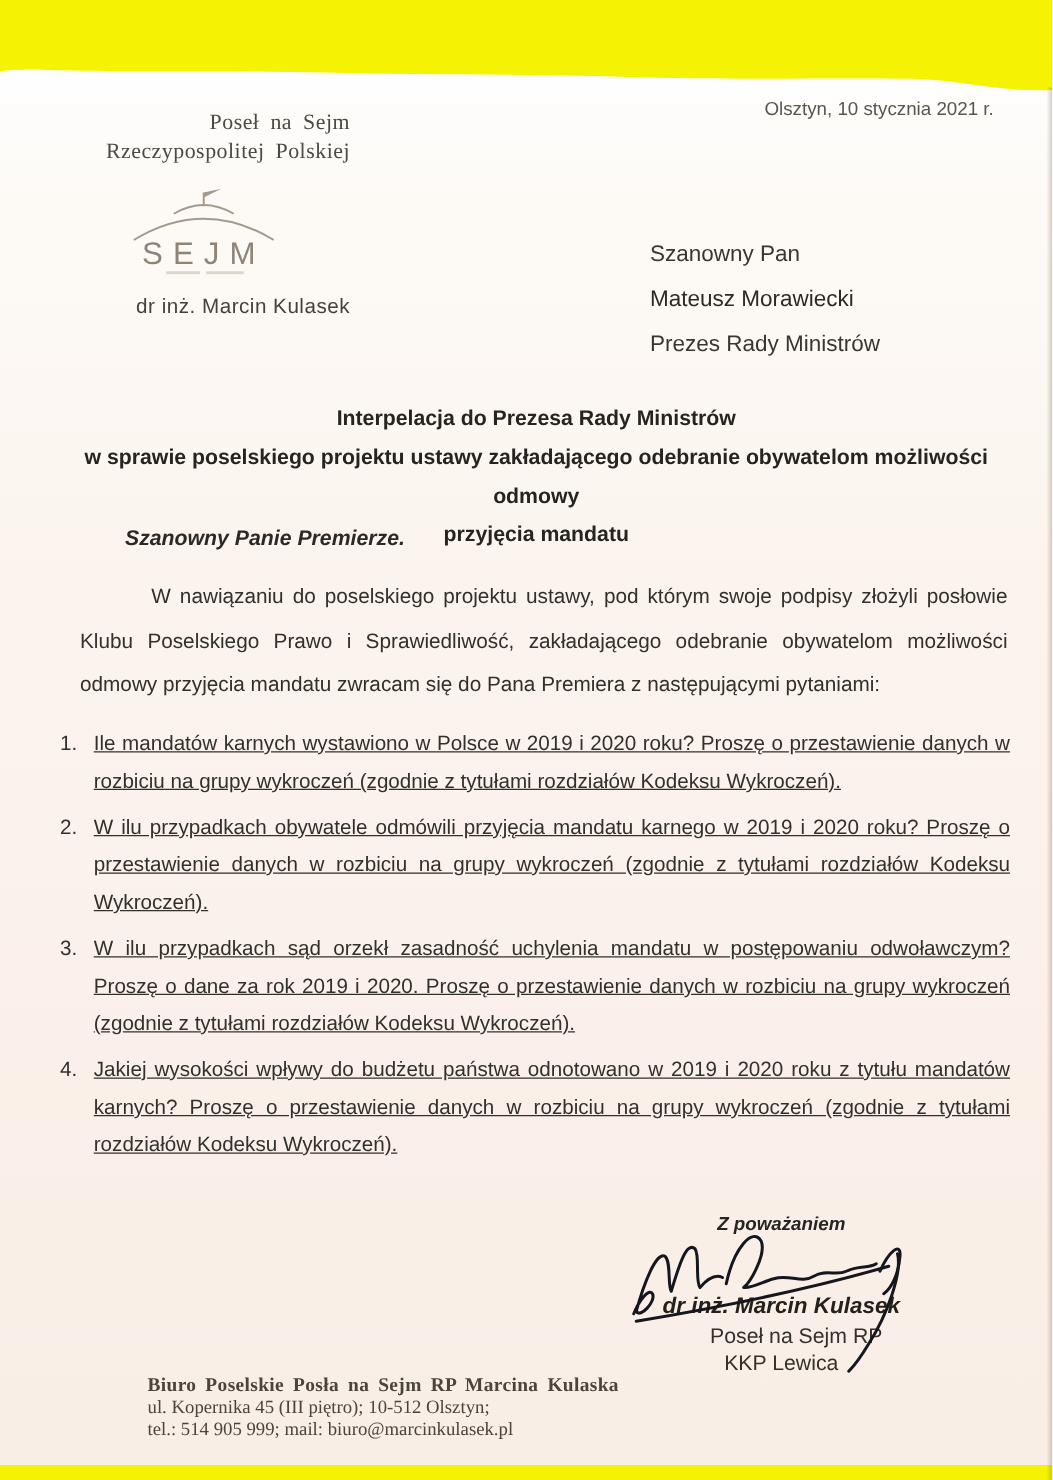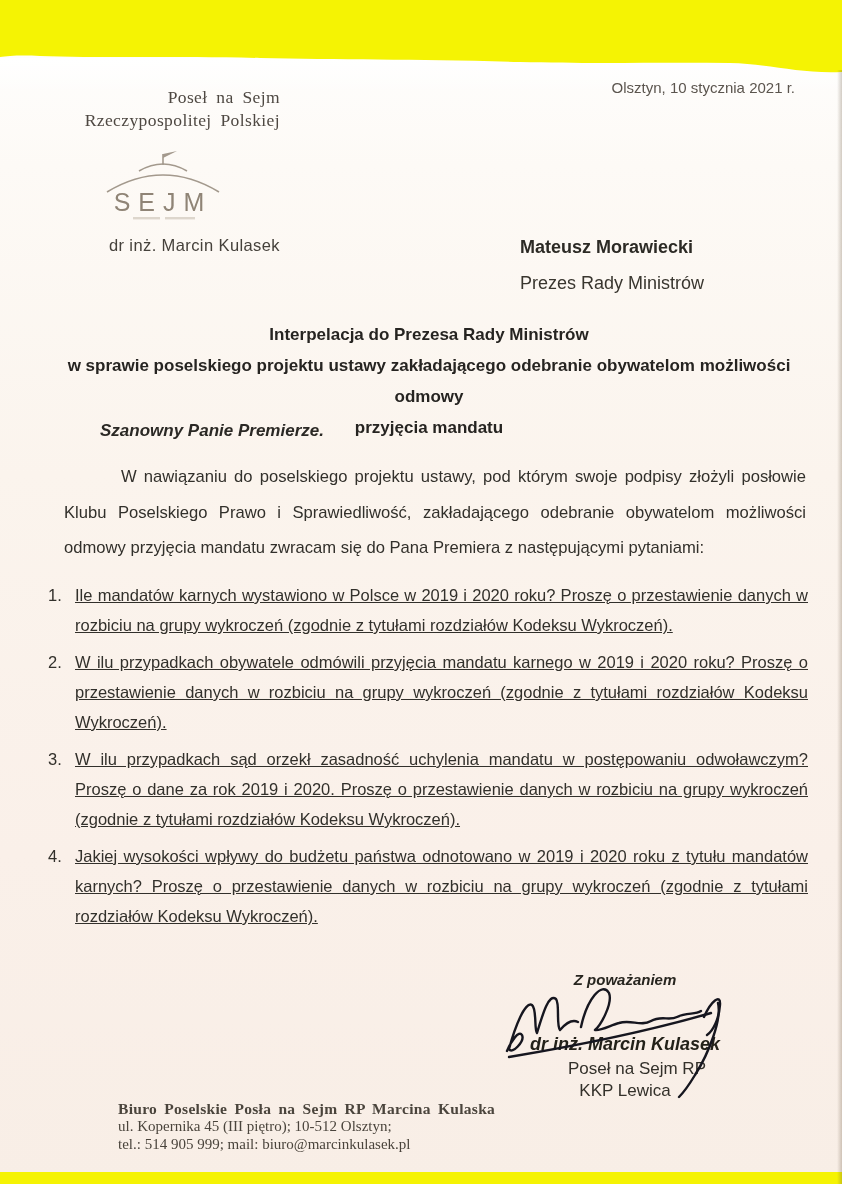--- a/index.html
+++ b/index.html
@@ -22,21 +22,21 @@
   .letterhead { position:absolute; left:46px; top:86px; width:234px; text-align:right; z-index:2; }
   .lh-office { font-family:"Liberation Serif","DejaVu Serif",serif; font-size:17.5px;
     line-height:23px; color:#4e4842; letter-spacing:0.4px; word-spacing:4px; }
   .sejm-logo { display:block; margin:12px auto 0 auto; }
   .lh-name { margin-top:12px; font-size:16.5px; color:#45413b; letter-spacing:0.4px; }
 
   .dateline { position:absolute; top:79px; right:47px; font-size:15px; color:#5b554e; z-index:2;text-align:center; }
 
   .recipient { position:absolute; left:520px; top:185px; font-size:18px; line-height:36px;
     color:#39362f; z-index:2; }
-  .recipient .name { font-weight:bold; color:#2c2a25;margin-top:44px; }
+  .recipient .name { font-weight:normal; color:#2c2a25; }
 
   .subject { position:absolute; left:44px; top:319px; width:770px; text-align:center;
     font-weight:bold; font-size:17px; line-height:31px; color:#262421; z-index:2; }
 
   .salutation { position:absolute; left:100px; top:421px; font-weight:bold; font-style:italic;
     font-size:17px; color:#2b2925; z-index:2; }
 
   .intro { position:absolute; left:64px; top:459px; width:742px; margin:0;
     font-size:16.6px; line-height:35.5px; text-align:justify; text-indent:57px;
     color:#32302b; z-index:2; }
@@ -85,20 +85,21 @@
       <text x="70" y="67" text-anchor="middle" font-size="25" letter-spacing="8" fill="#8f8476" font-family="Liberation Sans, sans-serif">SEJM</text>
       <rect x="40" y="73" width="27" height="2.4" fill="#c8beb0" opacity="0.6"></rect>
       <rect x="72" y="73" width="30" height="2.4" fill="#c8beb0" opacity="0.6"></rect>
     </svg>
     <div class="lh-name">dr inż. Marcin Kulasek</div>
   </div>
 
   <div class="dateline">Olsztyn, 10 stycznia 2021 r.</div>
 
   <div class="recipient">
+    <div>Szanowny Pan</div>
     <div class="name">Mateusz Morawiecki</div>
     <div>Prezes Rady Ministrów</div>
   </div>
 
   <div class="subject">
     <div>Interpelacja do Prezesa Rady Ministrów</div>
     <div>w sprawie poselskiego projektu ustawy zakładającego odebranie obywatelom możliwości odmowy</div>
     <div>przyjęcia mandatu</div>
   </div>
 

